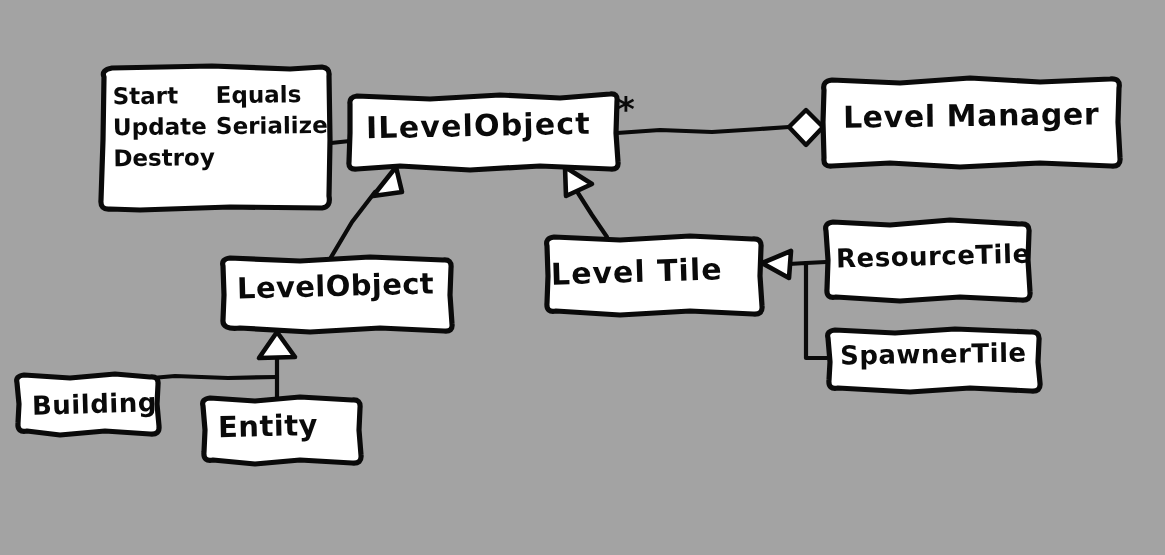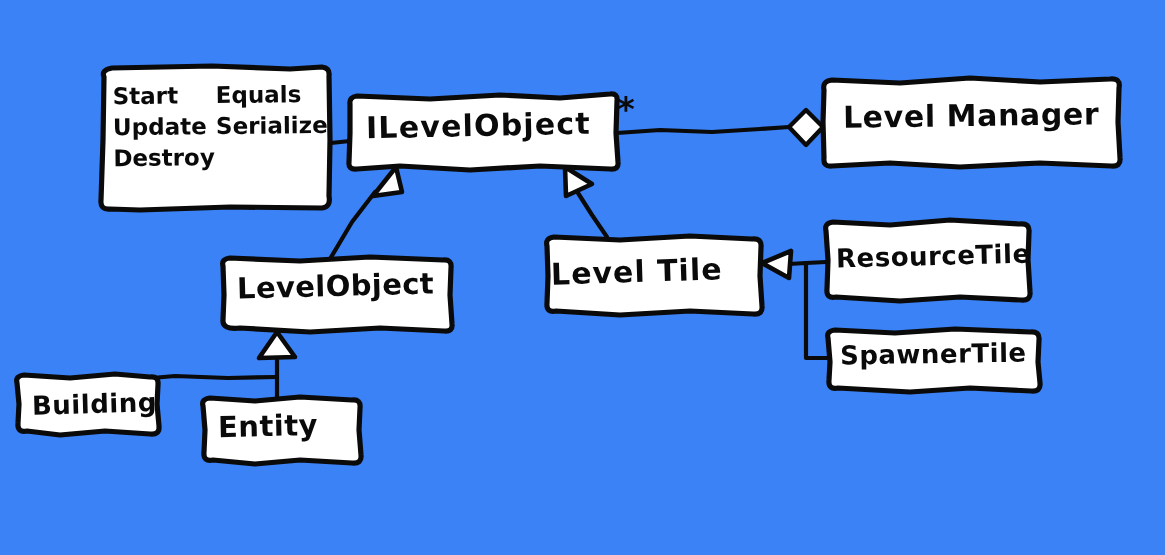--- a/index.html
+++ b/index.html
@@ -10,21 +10,21 @@
   body {
     width: 1165px;
     height: 555px;
     overflow: hidden;
     font-family: "DejaVu Sans", sans-serif;
   }
   #diagram-root {
     position: relative;
     width: 1165px;
     height: 555px;
-    background: #3b82f6;
+    background: #a3a3a3;
   }
   #diagram-svg {
     position: absolute;
     left: 0;
     top: 0;
     width: 1165px;
     height: 555px;
   }
   .sketch-stroke {
     fill: none;

